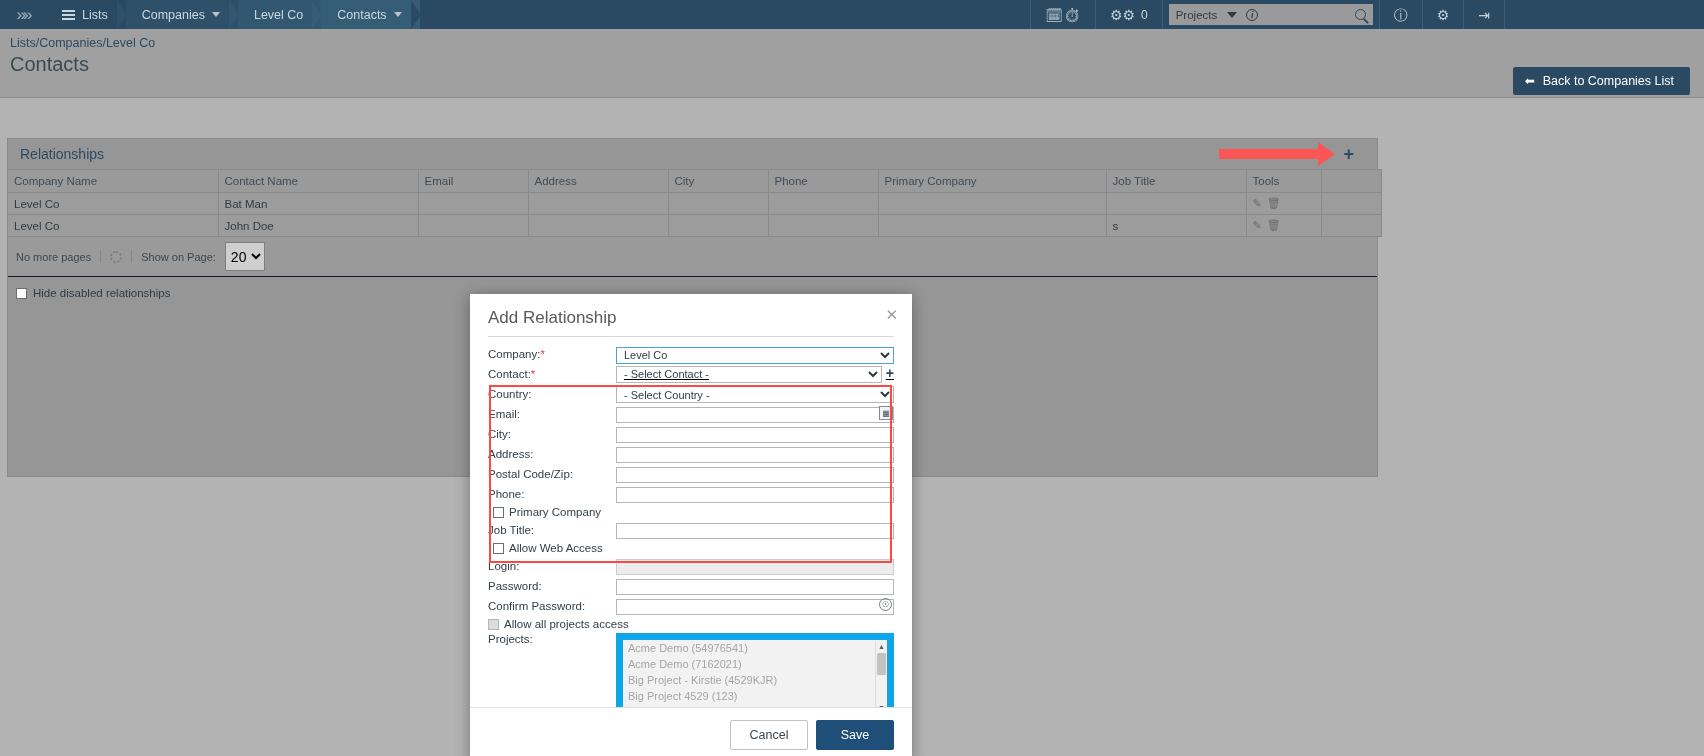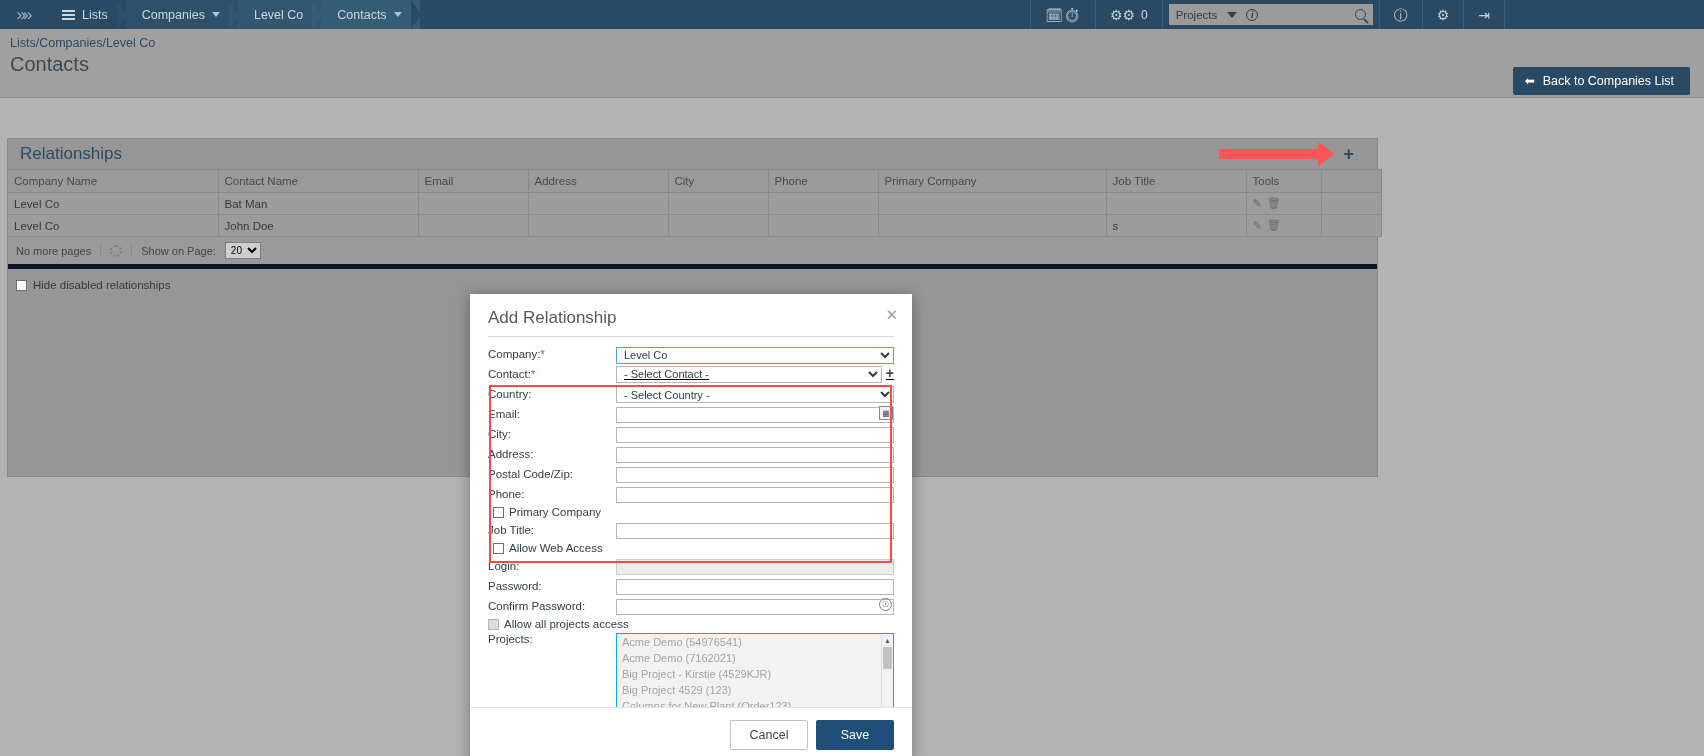--- a/index.html
+++ b/index.html
@@ -174,21 +174,21 @@
     background: #969696;
     border: 1px solid #8a8a8a;
     height: 339px;
   }
   .panel-head {
     height: 30px;
     display: flex; align-items: center;
     padding: 0 12px;
     position: relative;
   }
-  .panel-title { font-size: 17px; color: #2c4a63; }
+  .panel-title { font-size: 14px; color: #2c4a63; }
   .plus-btn {
     position: absolute; right: 23px; top: 50%;
     transform: translateY(-50%);
     color: #2c4a63; font-size: 18px; font-weight: bold;
     cursor: pointer; line-height: 1;
   }
   .red-arrow {
     position: absolute;
     right: 58px; top: 50%;
     transform: translateY(-50%);
@@ -234,31 +234,31 @@
     display: inline-block;
     margin-right: 5px;
     font-size: 11px;
     color: #6a6a6a;
     cursor: pointer;
   }
   .pager {
     display: flex; align-items: center; gap: 9px;
     padding: 5px 8px;
     font-size: 11px; color: #3b4750;
-    border-bottom: 5px solid #0f172a;
+    border-bottom: 1px solid #0f172a;
     background: #9a9a9a;
   }
   .pager .divider { width: 1px; height: 13px; background: #888; }
   .refresh-ico {
     width: 12px; height: 12px;
     border: 2px dotted #7d7d7d; border-radius: 50%;
     cursor: pointer;
   }
   .pager select {
-    font-size: 10px; height: 17px; padding: 0 1px;
+    font-size: 14px; height: 29px; padding: 0 1px;
     background: #cfcfcf; border: 1px solid #7e7e7e;
   }
   .hide-dis {
     display: flex; align-items: center; gap: 6px;
     padding: 10px 8px; font-size: 11.5px; color: #2f3b44;
   }
   .cb {
     width: 11px; height: 11px;
     background: #ffffff; border: 1px solid #6d6d6d;
     display: inline-block;
@@ -356,21 +356,21 @@
   }
   .cbrow.indent { margin-left: 0; }
   .cb2 {
     width: 11px; height: 11px;
     border: 1px solid #6d6d6d; background: #ffffff;
     display: inline-block; cursor: pointer;
   }
   .cb2.dis { background: #dcdcdc; border-color: #b5b5b5; }
 
   .projbox {
-    border: 1px solid #0ea5e9;
+    border: 7px solid #0ea5e9;
     background: #f2f2f2;
     height: 88px;
     overflow: hidden;
     position: relative;
   }
   .projbox .item {
     font-size: 11px; color: #a5a5a5;
     padding: 2px 5px;
     cursor: pointer;
   }

